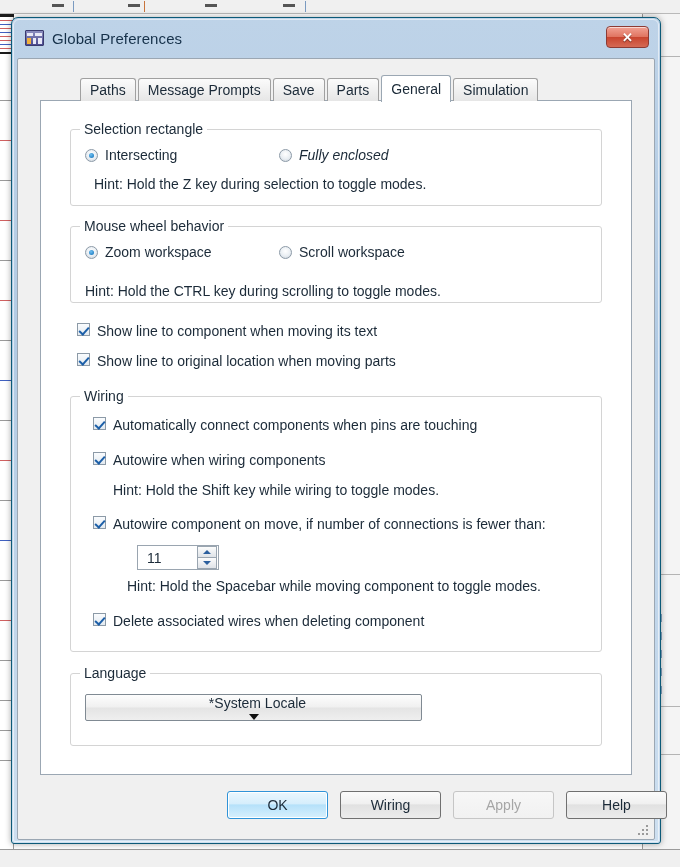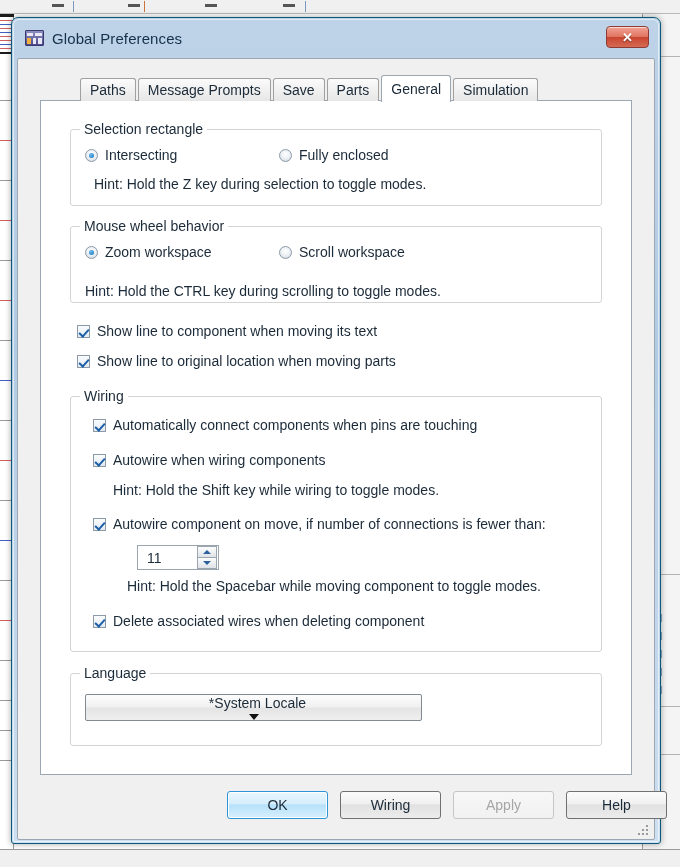--- a/index.html
+++ b/index.html
@@ -195,21 +195,21 @@
   }
   .radio.checked::after {
     content: ""; position: absolute;
     left: 3px; top: 3px; width: 5px; height: 5px;
     border-radius: 50%;
     background: radial-gradient(circle at 40% 35%, #6fc0f2, #0a6bb5);
   }
   .ctl-label { font-size: 14px; color: #1b2a38; white-space: nowrap; }
 
   
-  .check-row { position: absolute; display: flex; align-items: center; cursor: pointer; }
+  .check-row { position: absolute; display: flex; cursor: pointer; }
   .checkbox {
     width: 13px; height: 13px;
     background: linear-gradient(180deg,#fafcfe,#e3eaf0);
     border: 1px solid #8c9aa7;
     margin-right: 7px; position: relative; flex: none;
   }
   .checkbox.checked::after {
     content: "";
     position: absolute; left: 3px; top: 1px;
     width: 4px; height: 8px;
@@ -413,21 +413,21 @@
     </div>
 
     <div class="tab-panel">
 
       <div class="group" style="left:29px; top:28px; right:29px; height:77px;">
         <div class="group-title">Selection rectangle</div>
         <div class="radio-row" style="left:14px; top:17px;">
           <span class="radio checked"></span>
           <span class="ctl-label">Intersecting</span>
         </div>
-        <div class="radio-row" style="left:208px; top:17px;">
+        <div class="radio-row" style="left:208px; top:17px;font-style:italic;">
           <span class="radio"></span>
           <span class="ctl-label">Fully enclosed</span>
         </div>
         <div class="hint" style="left:23px; top:46px;">Hint: Hold the Z key during selection to toggle modes.</div>
       </div>
 
       <div class="group" style="left:29px; top:125px; right:29px; height:77px;">
         <div class="group-title">Mouse wheel behavior</div>
         <div class="radio-row" style="left:14px; top:17px;justify-content:center;">
           <span class="radio checked"></span>

